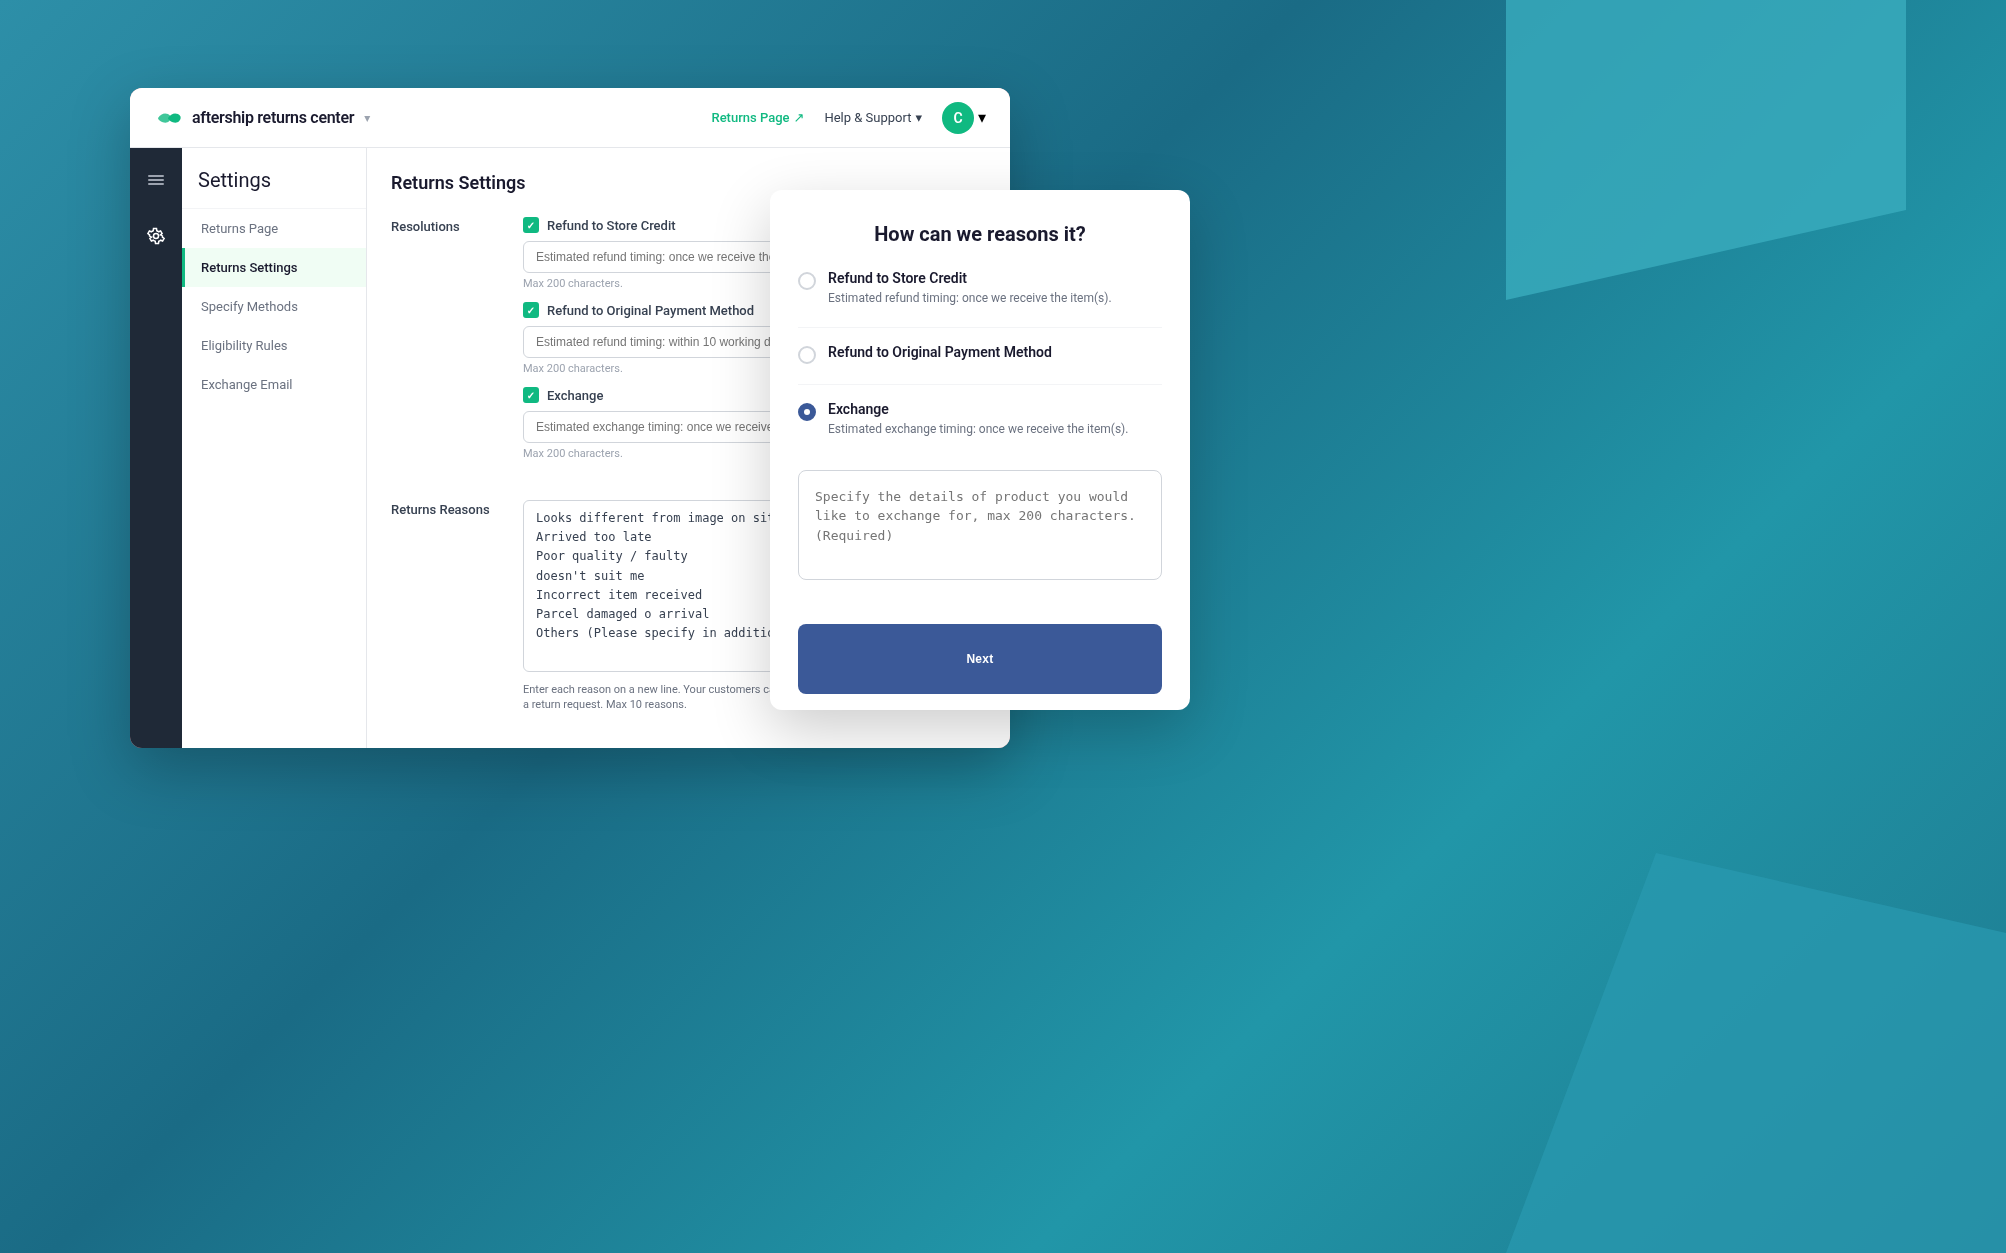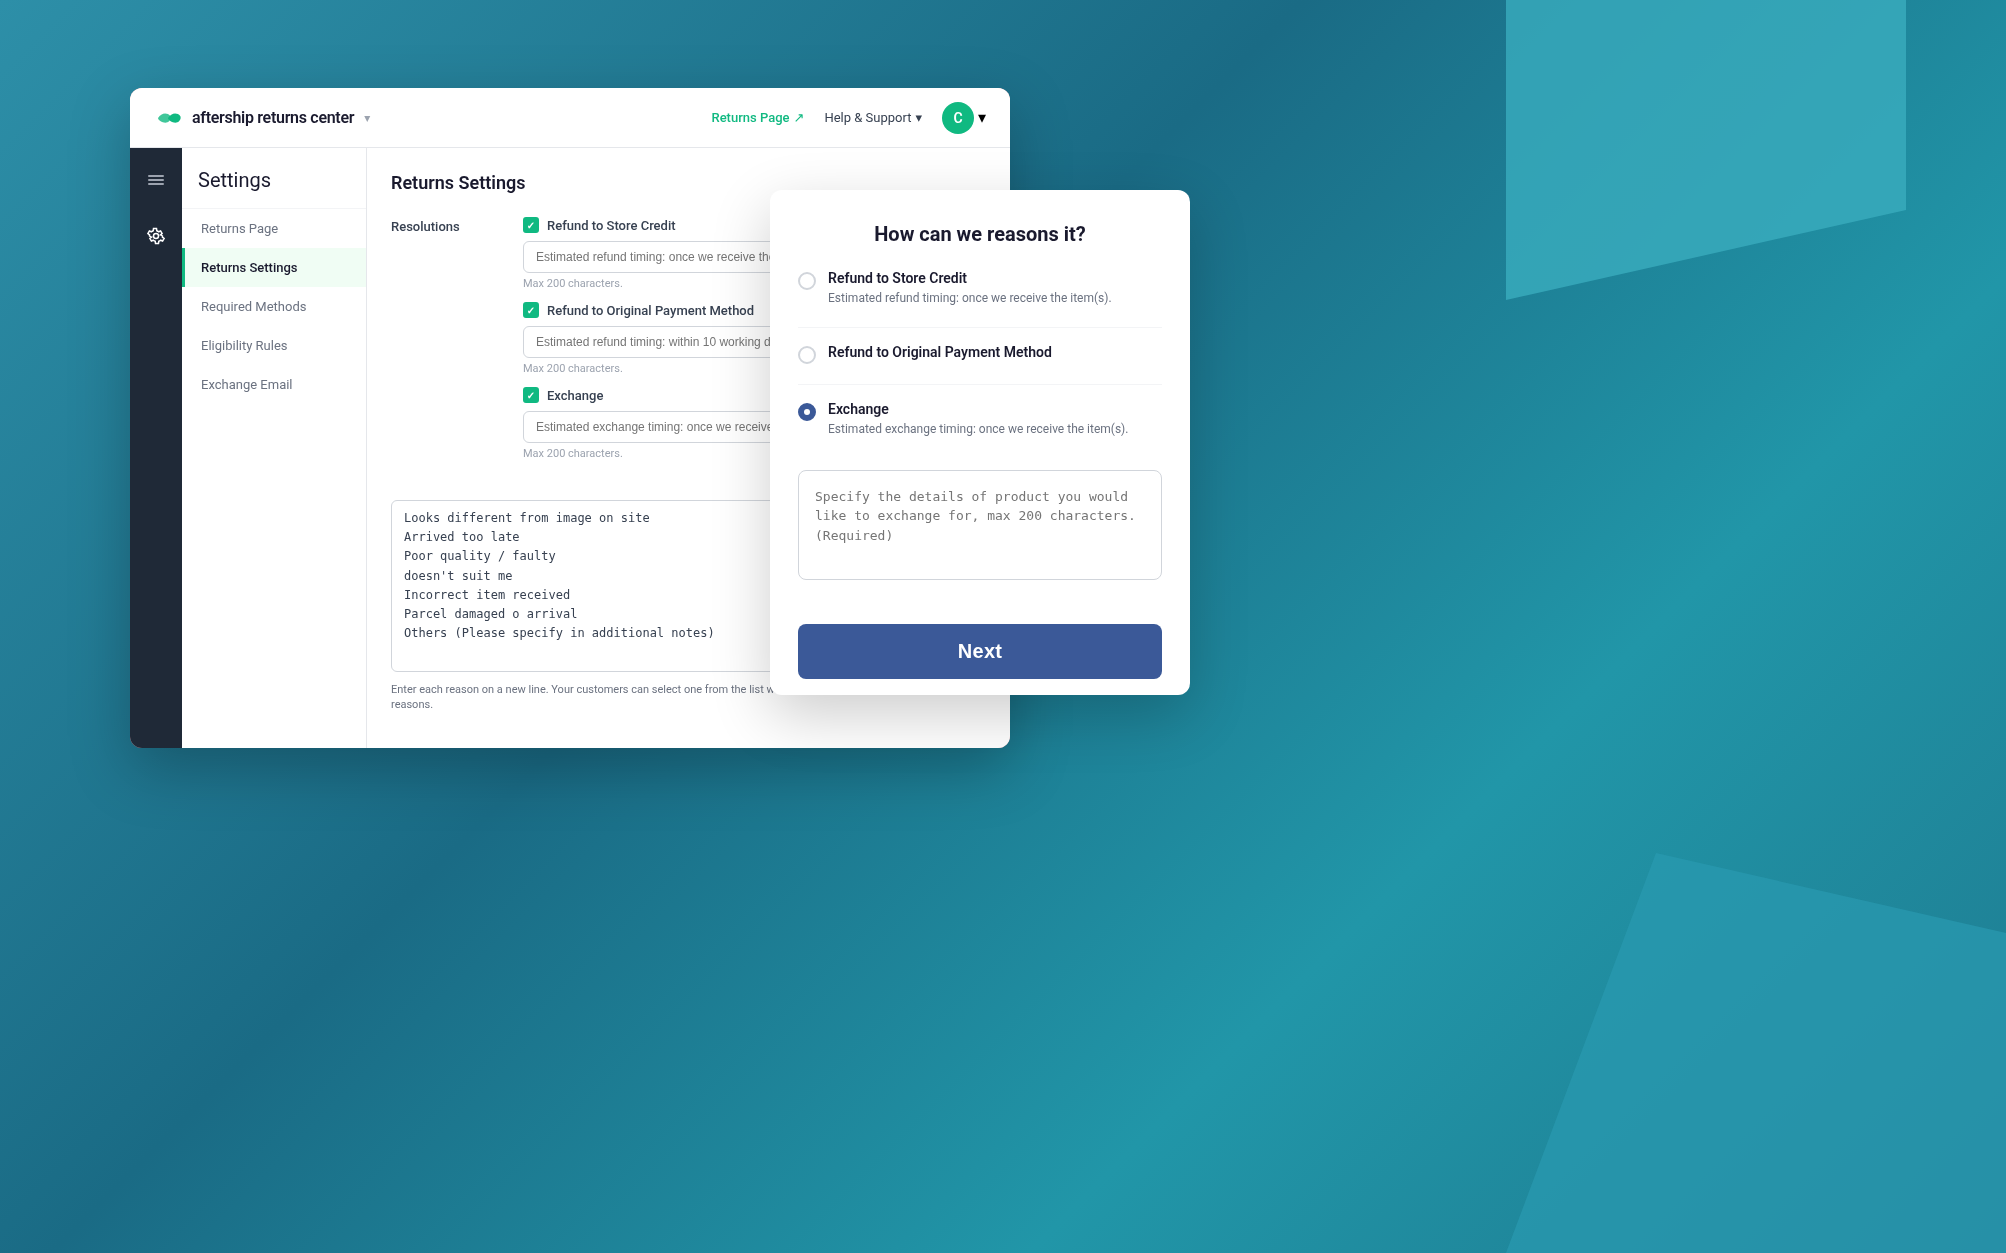--- a/index.html
+++ b/index.html
@@ -357,26 +357,26 @@
       margin-top: 12px;
       line-height: 1.5;
     }
 
     
     .overlay-footer {
       padding: 16px 28px;
     }
     .next-button {
       width: 100%;
-      padding: 16px;
+      padding: 28px;
       background: #3b5998;
       color: white;
       border: none;
       border-radius: 8px;
-      font-size: 20px;
+      font-size: 12px;
       font-weight: 600;
       cursor: pointer;
       letter-spacing: 0.3px;
     }
 
     
     .resolution-divider {
       border: none;
       border-top: 1px solid #f3f4f6;
       margin: 4px 0 16px;
@@ -439,21 +439,21 @@
 
     <div class="left-nav">
       <div class="settings-header">Settings</div>
       <div class="nav-item">
         <span>Returns Page</span>
       </div>
       <div class="nav-item active">
         <span>Returns Settings</span>
       </div>
       <div class="nav-item">
-        <span>Required Methods</span>
+        <span>Specify Methods</span>
       </div>
       <div class="nav-item">
         <span>Eligibility Rules</span>
       </div>
       <div class="nav-item">
         <span>Exchange Email</span>
       </div>
     </div>
 
     <div class="main-content">
@@ -482,20 +482,21 @@
           <div class="checkbox-row">
             <div class="checkbox-input"></div>
             <span class="checkbox-label">Exchange</span>
           </div>
           <input type="text" class="text-input" placeholder="Estimated exchange timing: once we receive the item(s)." style="">
           <div class="char-limit">Max 200 characters.</div>
         </div>
       </div>
 
       <div class="form-section">
+        <div class="form-label">Returns Reasons</div>
         <div class="form-fields">
           <textarea class="textarea-input" rows="8" style="">Looks different from image on site
 Arrived too late
 Poor quality / faulty
 doesn't suit me
 Incorrect item received
 Parcel damaged o arrival
 Others (Please specify in additional notes)</textarea>
           <div class="textarea-hint">Enter each reason on a new line. Your customers can select one from the list when submitting a return request. Max 10 reasons.</div>
         </div>

